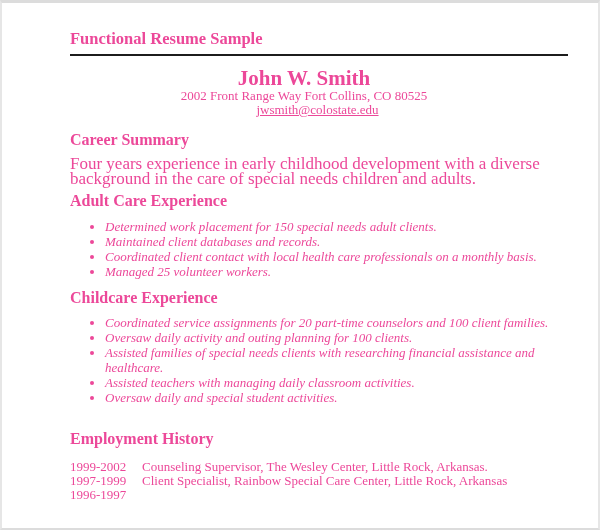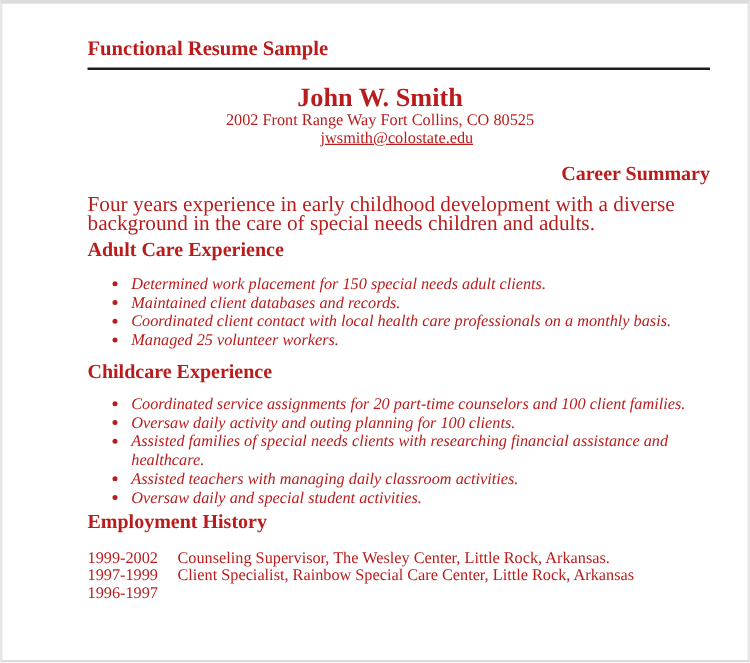--- a/index.html
+++ b/index.html
@@ -5,37 +5,37 @@
   html, body { margin: 0; padding: 0; background: #ffffff; }
   .page {
     width: 600px; height: 530px; box-sizing: border-box;
     background: #ffffff;
     border: 2px solid #e6e6e6;
     border-top: 3px solid #dcdcdc;
     border-bottom: 2px solid #dcdcdc;
     padding: 26px 30px 0 68px;
     overflow: hidden;
     font-family: "Liberation Serif", "DejaVu Serif", serif;
-    color: #b91c1c;
+    color: #ec4899;
   }
   .doc-title {
     font-size: 16.5px; line-height: 20px; font-weight: bold;
     margin: 0; padding-bottom: 5px;
     border-bottom: 2px solid #1c1c1c;
   }
   .contact { width: 468px; margin-top: 13px; text-align: center; }
   .contact .name { font-size: 21px; line-height: 18px; font-weight: bold; }
   .contact .address { font-size: 13px; line-height: 14px; margin-top: 2px; }
   .contact .email-row { font-size: 13px; line-height: 14px; }
   .email-link { color: inherit; text-decoration: underline; cursor: pointer; margin-left: 27px; }
   h2.section-heading { font-size: 16px; line-height: 18px; font-weight: bold; margin: 0; }
-  #heading-career-summary { margin-top: 14px; text-align: right; }
+  #heading-career-summary { margin-top: 14px; }
   #heading-adult-care { margin-top: 6px; }
   #heading-childcare { margin-top: 10px; }
-  #heading-employment { margin-top: 4px; }
+  #heading-employment { margin-top: 25px; }
   .summary-text { font-size: 17px; line-height: 15px; margin: 7px 0 0 0; max-width: 472px; }
   ul.bullet-list {
     margin: 9px 0 0 0; padding-left: 35px;
     font-size: 13px; line-height: 15px;
     list-style-type: disc;
     font-style: italic;
   }
   ul.bullet-list.second { margin-top: 8px; }
   ul.bullet-list li { white-space: nowrap; }
   ul.bullet-list li.wrap { white-space: normal; max-width: 432px; }

